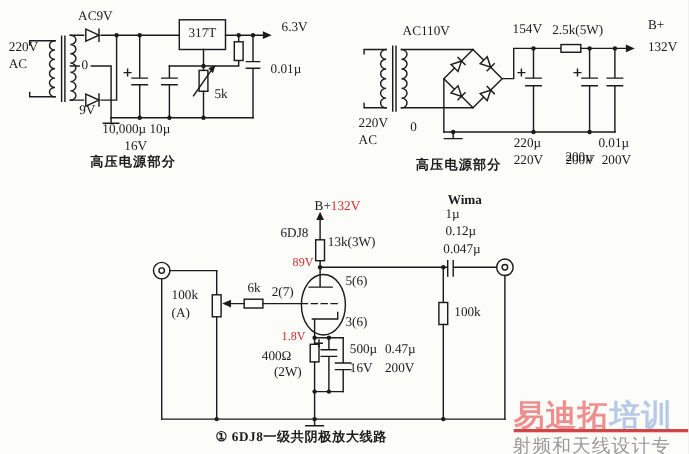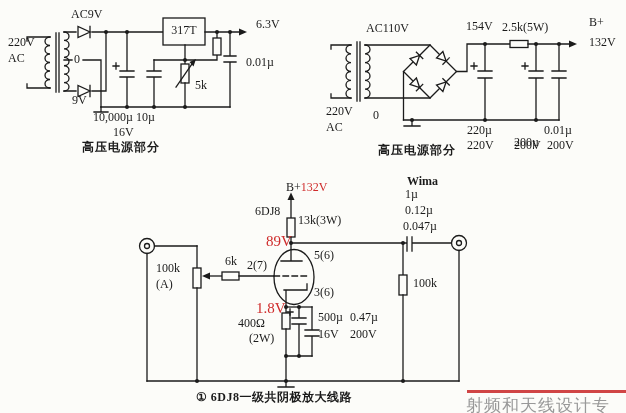--- a/index.html
+++ b/index.html
@@ -11,21 +11,21 @@
   }
   .stage svg { position:absolute; left:0; top:0; }
   .wire { stroke:#1b1b1b; stroke-width:1.3; fill:none; stroke-linecap:square; }
   .comp { stroke:#1b1b1b; stroke-width:1.3; fill:#fcfcf9; }
   .dash { stroke-dasharray:5.5 3.5; }
   .blk  { fill:#1b1b1b; stroke:none; }
   .lbl {
     position:absolute; white-space:nowrap; line-height:1.05;
     font-size:12px; color:#1b1b1b; z-index:3;
   }
-  .sm  { font-size:15px; }
+  .sm  { font-size:11px; }
   .red { color:#cf2b2b; }
   .cn  { font-weight:bold; letter-spacing:1px; }
   .boxlbl { width:42px; text-align:center; }
   .wm-main {
     position:absolute; left:467px; top:359px; z-index:5;
     font-size:28px; font-weight:bold; letter-spacing:1px;
     font-family:"Liberation Sans","DejaVu Sans",sans-serif;
   }
   .wm-pink { color:#ee8f8f; }
   .wm-blue { color:#b6c9e6; }
@@ -296,16 +296,17 @@
   <div class="lbl" style="left:318px;top:328px">16V</div>
   <div class="lbl" style="left:350px;top:311px">0.47µ</div>
   <div class="lbl" style="left:350px;top:328px">200V</div>
   <div class="lbl" style="left:407px;top:175px;font-weight:bold">Wima</div>
   <div class="lbl" style="left:405px;top:188px">1µ</div>
   <div class="lbl" style="left:405px;top:204px">0.12µ</div>
   <div class="lbl" style="left:403px;top:220px">0.047µ</div>
   <div class="lbl" style="left:413px;top:277px">100k</div>
   <div class="lbl cn" style="left:196px;top:391px;letter-spacing:0.5px">① 6DJ8一级共阴极放大线路</div>
 
+  <div class="wm-main"><span class="wm-pink">易迪拓</span><span class="wm-blue">培训</span></div>
   <div class="wm-underline"></div>
   <div class="wm-tag">射频和天线设计专家</div>
 
 </div>
 
 </body></html>

